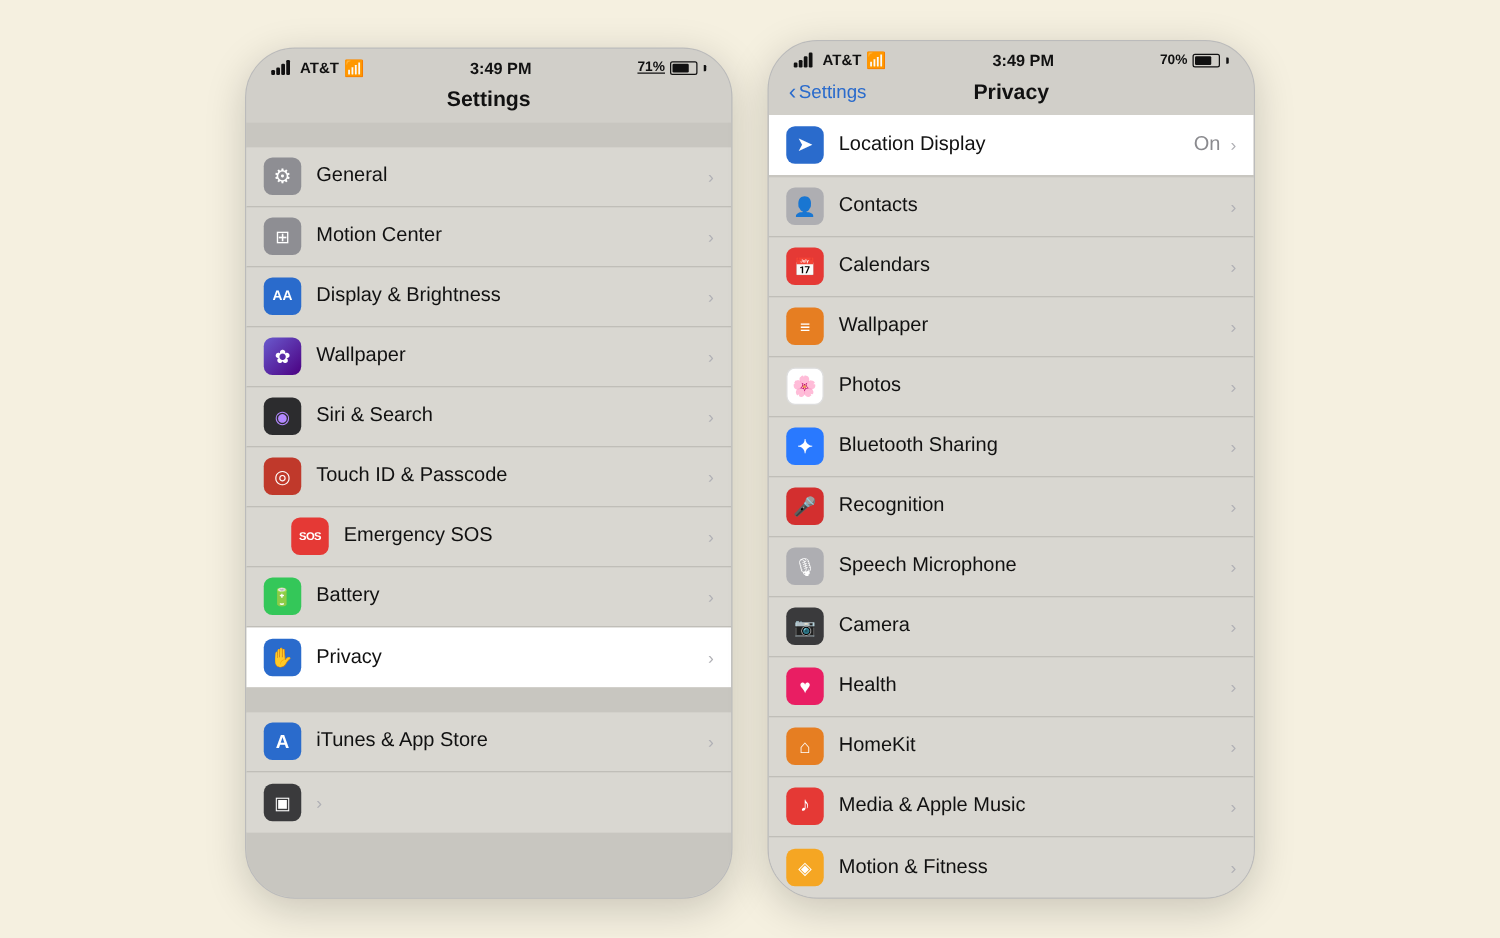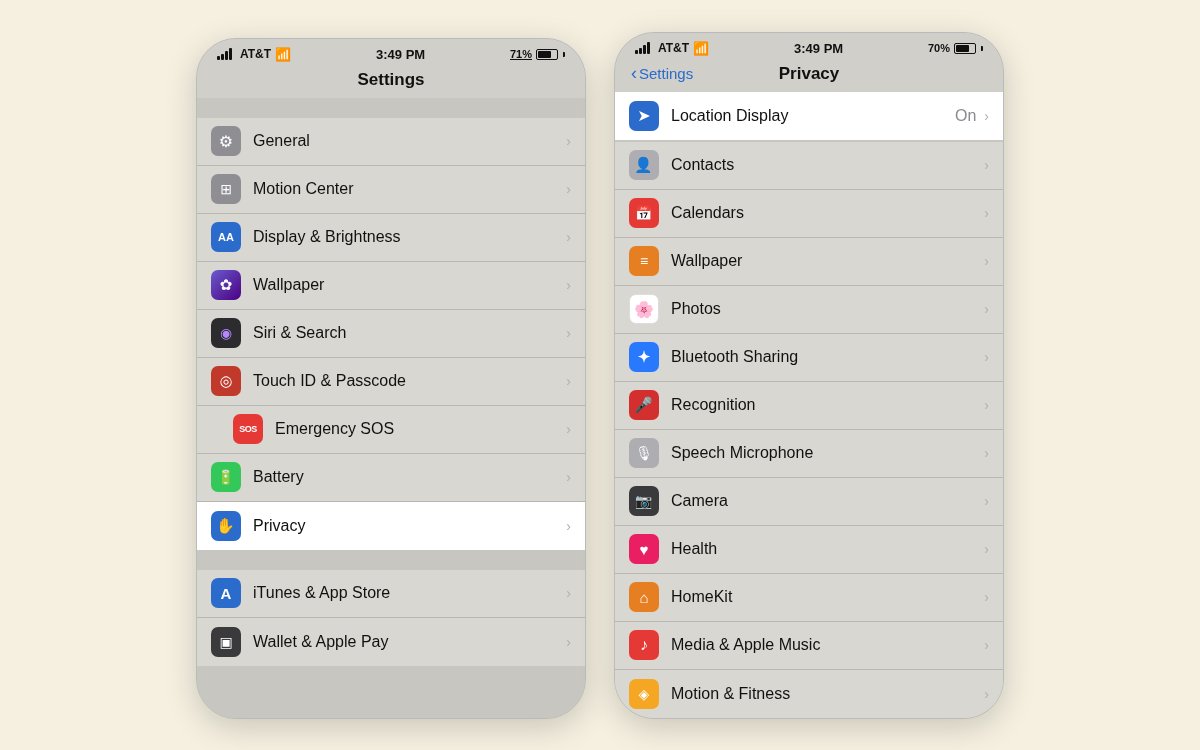--- a/index.html
+++ b/index.html
@@ -290,21 +290,20 @@
             <span style="font-size:15px; color:#fff; font-weight:700;">A</span>
           </div>
           <span class="item-label">iTunes &amp; App Store</span>
           <span class="chevron">›</span>
         </div>
 
         <div class="list-item">
           <div class="icon-wrap" style="background:#3a3a3c;">
             <span style="font-size:14px; color:#fff;">▣</span>
           </div>
-          <span class="item-label">Wallet &amp; Apple Pay</span>
           <span class="chevron">›</span>
         </div>
       </div>
     </div>
   </div>
 
   <div class="phone">
 
     <div class="status-bar" style="background:#d1cfc9;">
       <div class="status-left">

